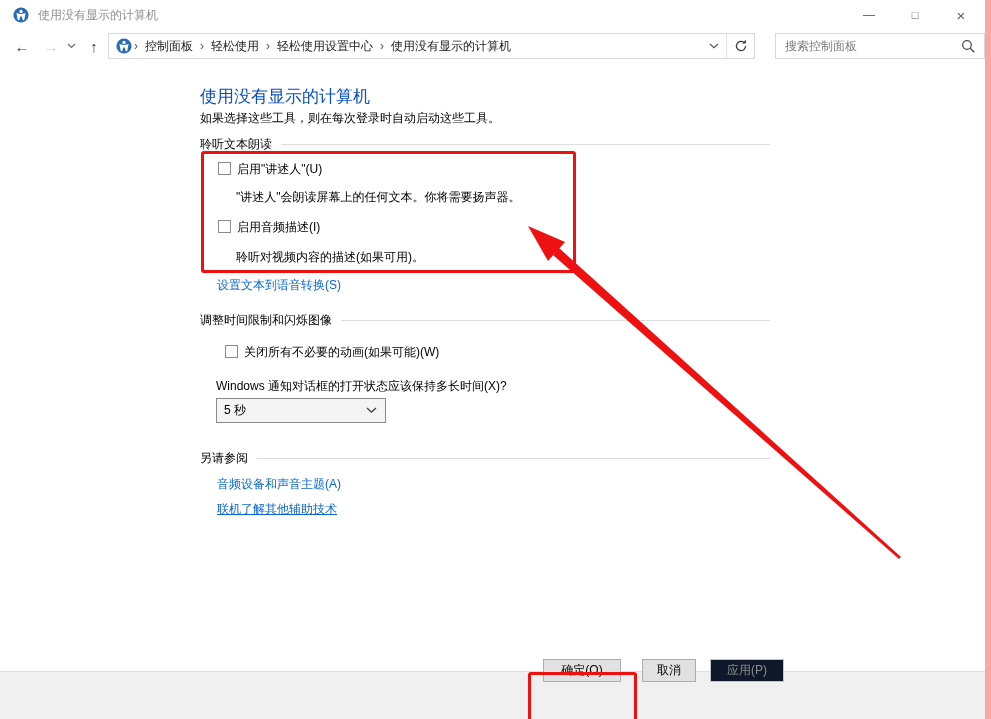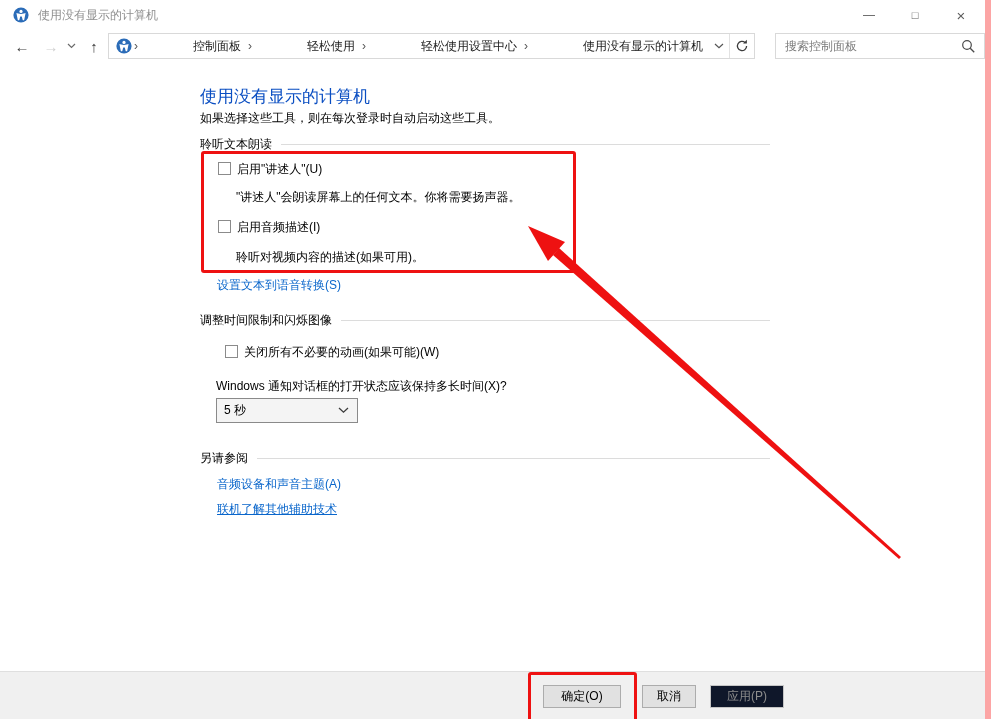--- a/index.html
+++ b/index.html
@@ -19,21 +19,21 @@
   .glyph-close{font-size:15px;}
   
   .nav-ic{position:absolute;top:33px;height:26px;display:flex;align-items:center;justify-content:center;font-size:15px;color:#3c3c3c;}
   .nav-back{left:8px;width:28px;}
   .nav-fwd{left:38px;width:26px;color:#cfcfcf;}
   .nav-hist{left:64px;width:14px;}
   .nav-up{left:82px;width:24px;}
   .addressbar{position:absolute;left:108px;top:33px;width:647px;height:26px;border:1px solid #d9d9d9;
     box-sizing:border-box;background:#fff;display:flex;align-items:center;}
   .addr-icon{margin-left:7px;width:16px;height:16px;flex:0 0 auto;}
-  .crumb{padding:0 5px;color:#1a1a1a;white-space:nowrap;margin-left:48px;}
+  .crumb{padding:0 5px;color:#1a1a1a;white-space:nowrap;}
   .crumb-sep{color:#555;padding:0 2px;font-size:12px;}
   .addr-spacer{flex:1;}
   .addr-dd{width:24px;height:24px;display:flex;align-items:center;justify-content:center;}
   .addr-divider{width:1px;height:24px;background:#e2e2e2;}
   .addr-refresh{width:27px;height:24px;display:flex;align-items:center;justify-content:center;}
   .searchbox{position:absolute;left:775px;top:33px;width:210px;height:26px;border:1px solid #d9d9d9;
     box-sizing:border-box;background:#fff;display:flex;align-items:center;}
   .searchbox input{flex:1;border:none;outline:none;background:transparent;padding:0 0 0 9px;
     font-family:"Liberation Sans","DejaVu Sans",sans-serif;font-size:12px;color:#701a75;min-width:0;}
   .searchbox input::placeholder{color:#7c7c7c;opacity:1;}
@@ -48,29 +48,29 @@
   .cb{width:13px;height:13px;border:1px solid #8b8b8b;background:#fff;box-sizing:border-box;margin-top:1px;flex:0 0 auto;}
   .cblabel{margin-left:6px;}
   .row-cb1{left:218px;top:161px;}
   .row-cb2{left:218px;top:219px;}
   .row-cb3{left:225px;top:344px;justify-content:center;}
   .desc1{position:absolute;left:236px;top:189px;}
   .desc2{position:absolute;left:236px;top:249px;}
   .link{color:#0a66cb;cursor:pointer;}
   .tts-link{position:absolute;left:217px;top:277px;}
   .question{position:absolute;left:216px;top:378px;}
-  .combo{position:absolute;left:216px;top:398px;width:142px;height:25px;border:1px solid #8a8a8a;
+  .combo{position:absolute;left:216px;top:398px;width:170px;height:25px;border:1px solid #8a8a8a;
     box-sizing:border-box;background:#f4f4f4;display:flex;align-items:center;}
   .combo-val{padding-left:7px;flex:1;}
   .combo-chevron{margin-right:8px;display:flex;}
   .seealso-a{position:absolute;left:217px;top:476px;}
   .seealso-b{position:absolute;left:217px;top:501px;text-decoration:underline;}
   
   .footer{position:absolute;left:0;right:0;bottom:0;height:47px;background:#f0f0f0;border-top:1px solid #dfdfdf;box-sizing:content-box;}
-  .btn{position:absolute;top:685px;height:23px;box-sizing:border-box;border:1px solid #acacac;background:#e1e1e1;
+  .btn{position:absolute;top:659px;height:23px;box-sizing:border-box;border:1px solid #acacac;background:#e1e1e1;
     display:flex;align-items:center;justify-content:center;font-size:12px;cursor:default;}
   .btn-ok{left:543px;width:78px;}
   .btn-cancel{left:642px;width:54px;}
   .btn-apply{left:710px;width:74px;background:#0f172a;border-color:#c5c5c5;color:#8d8d8d;}
   
   .ann-rect1{position:absolute;left:201px;top:151px;width:369px;height:116px;border:3px solid #ee1111;border-radius:3px;z-index:40;pointer-events:none;}
   .ann-rect2{position:absolute;left:528px;top:672px;width:103px;height:44px;border:3px solid #ee1111;border-radius:3px;z-index:41;pointer-events:none;}
   .ann-arrow{position:absolute;left:0;top:0;z-index:39;pointer-events:none;}
 </style>
 </head>

